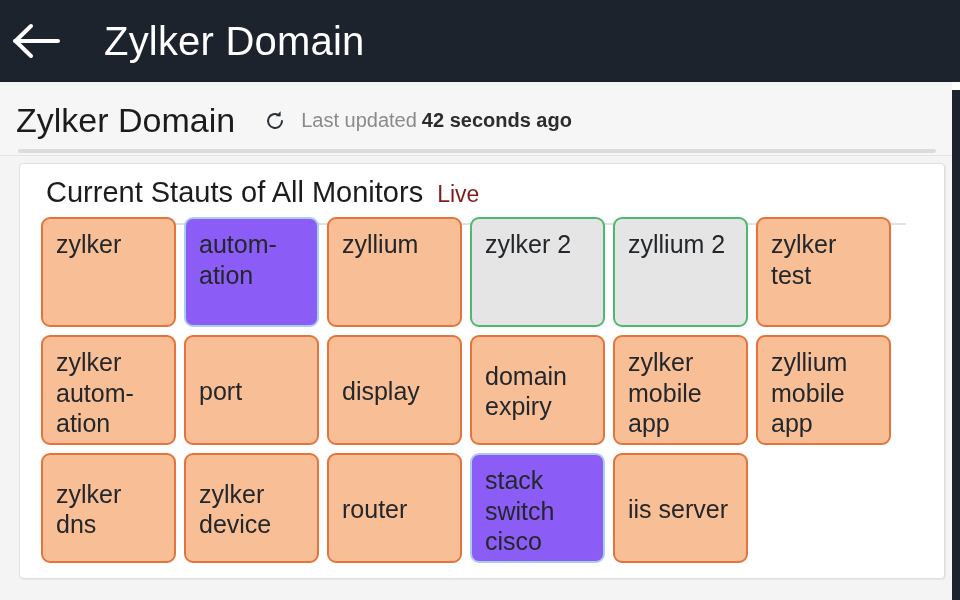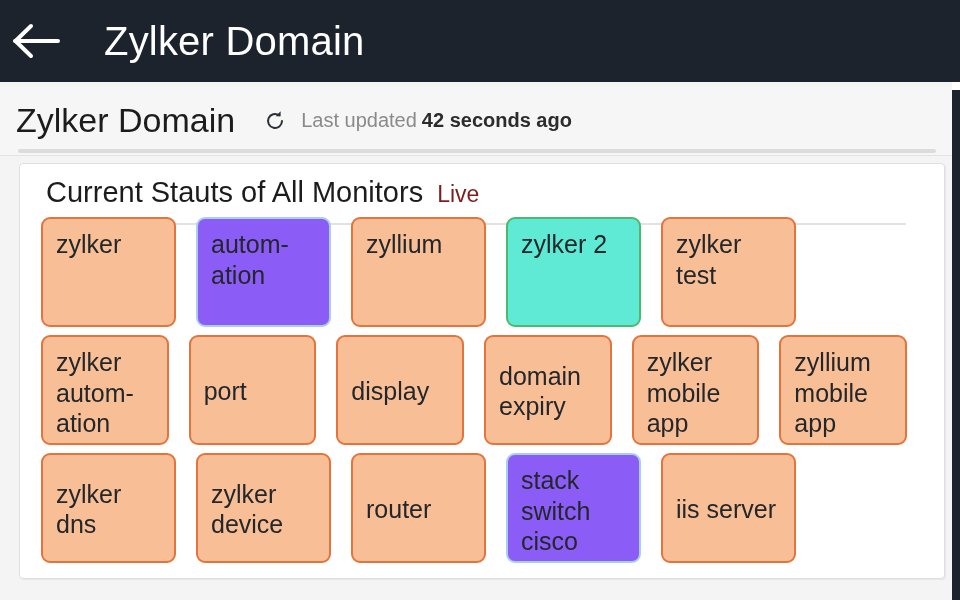--- a/index.html
+++ b/index.html
@@ -159,21 +159,21 @@
     position: absolute;
     left: 21px;
     top: 53px;
     width: 866px;
     display: flex;
     flex-direction: column;
     gap: 8px;
   }
   .monitor-row {
     display: flex;
-    gap: 20px;
+    gap: 8px;
   }
   .monitor-tile {
     width: 135px;
     height: 110px;
     box-sizing: border-box;
     border-radius: 9px;
     padding: 10px 11px 8px 13px;
     font-size: 25px;
     line-height: 1.22;
     color: #23272b;
@@ -184,21 +184,21 @@
   }
   .monitor-tile.centered {
     display: flex;
     align-items: center;
   }
   .monitor-tile.status-down {
     background: #f8bf97;
     border: 2px solid #e4743c;
   }
   .monitor-tile.status-up {
-    background: #5eead4;
+    background: #e5e5e5;
     border: 2px solid #4cb96e;
   }
   .monitor-tile.status-suspended {
     background: #8b5cf6;
     border: 2px solid #a9cfeb;
   }
 </style>
 </head>
 <body>
 
@@ -236,20 +236,21 @@
     <div id="card-title">Current Stauts of All Monitors</div>
     <div id="card-live-badge">Live</div>
   </div>
   <div id="card-rule"></div>
   <div id="monitor-grid">
       <div class="monitor-row">
         <div class="monitor-tile status-down"><span>zylker</span></div>
         <div class="monitor-tile status-suspended"><span>autom-ation</span></div>
         <div class="monitor-tile status-down"><span>zyllium</span></div>
         <div class="monitor-tile status-up"><span>zylker 2</span></div>
+        <div class="monitor-tile status-up"><span>zyllium 2</span></div>
         <div class="monitor-tile status-down"><span>zylker test</span></div>
       </div>
       <div class="monitor-row">
         <div class="monitor-tile status-down"><span>zylker autom-ation</span></div>
         <div class="monitor-tile status-down centered">
           <span>port</span>
         </div>
         <div class="monitor-tile status-down centered">
           <span>display</span>
         </div>

